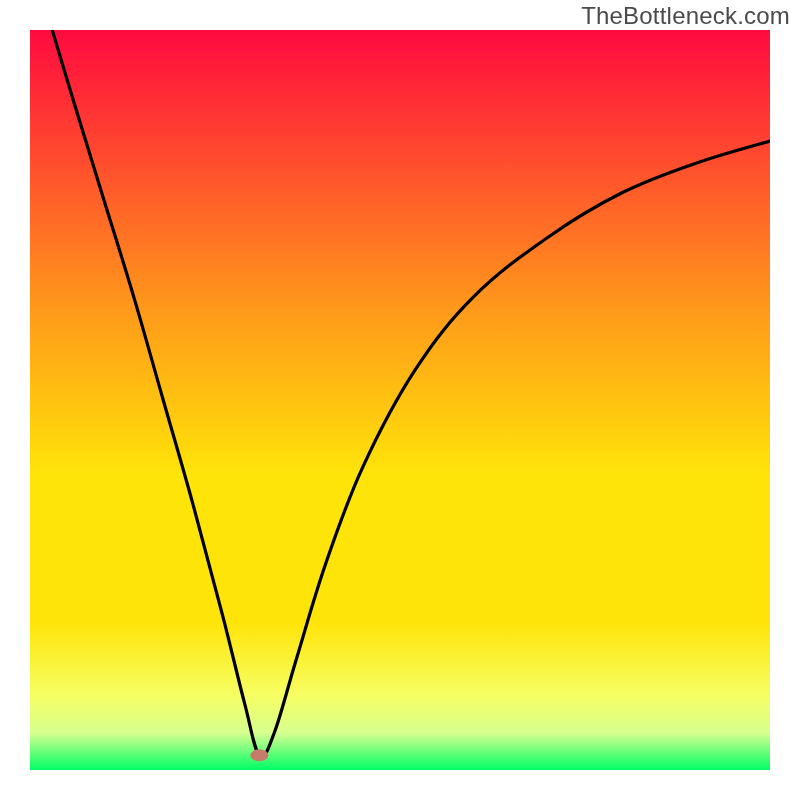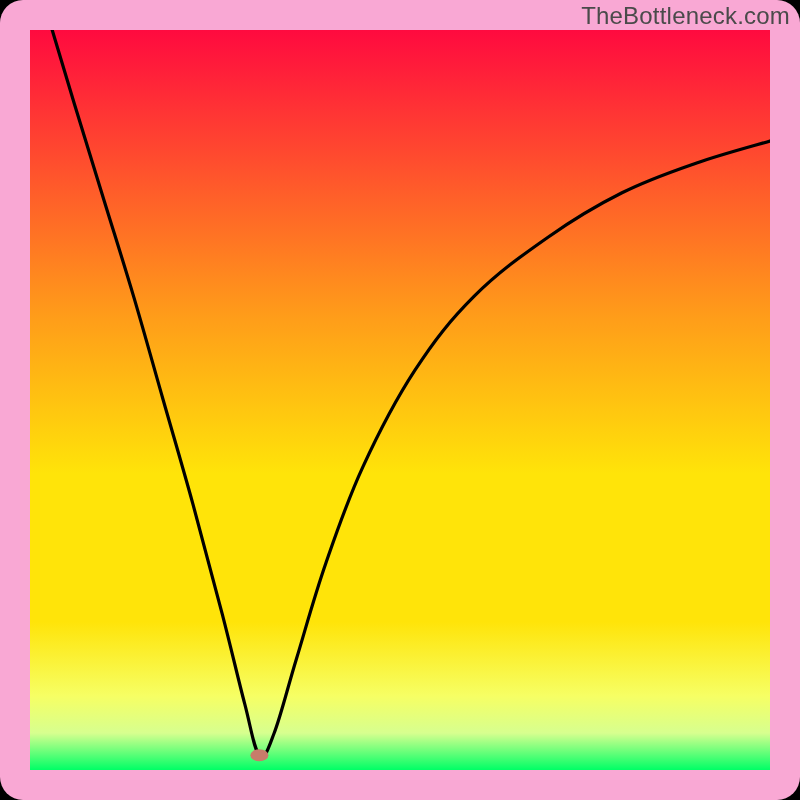--- a/index.html
+++ b/index.html
@@ -1,22 +1,21 @@
 <!DOCTYPE html>
 <html><head>
 <meta charset="utf-8">
 <style>
   * { margin: 0; padding: 0; box-sizing: border-box; }
   html, body { width: 800px; height: 800px; overflow: hidden; background: #000; }
   .outer {
     width: 800px;
     height: 800px;
-    background: #f9a8d4;
+    background: #ffffff;
     position: relative;
-    border-radius: 23px;
   }
   .watermark {
     position: absolute;
     top: 2px;
     right: 10px;
     font-family: Arial, Helvetica, sans-serif;
     font-size: 24px;
     font-weight: 400;
     color: #4a4a4a;
     z-index: 5;

